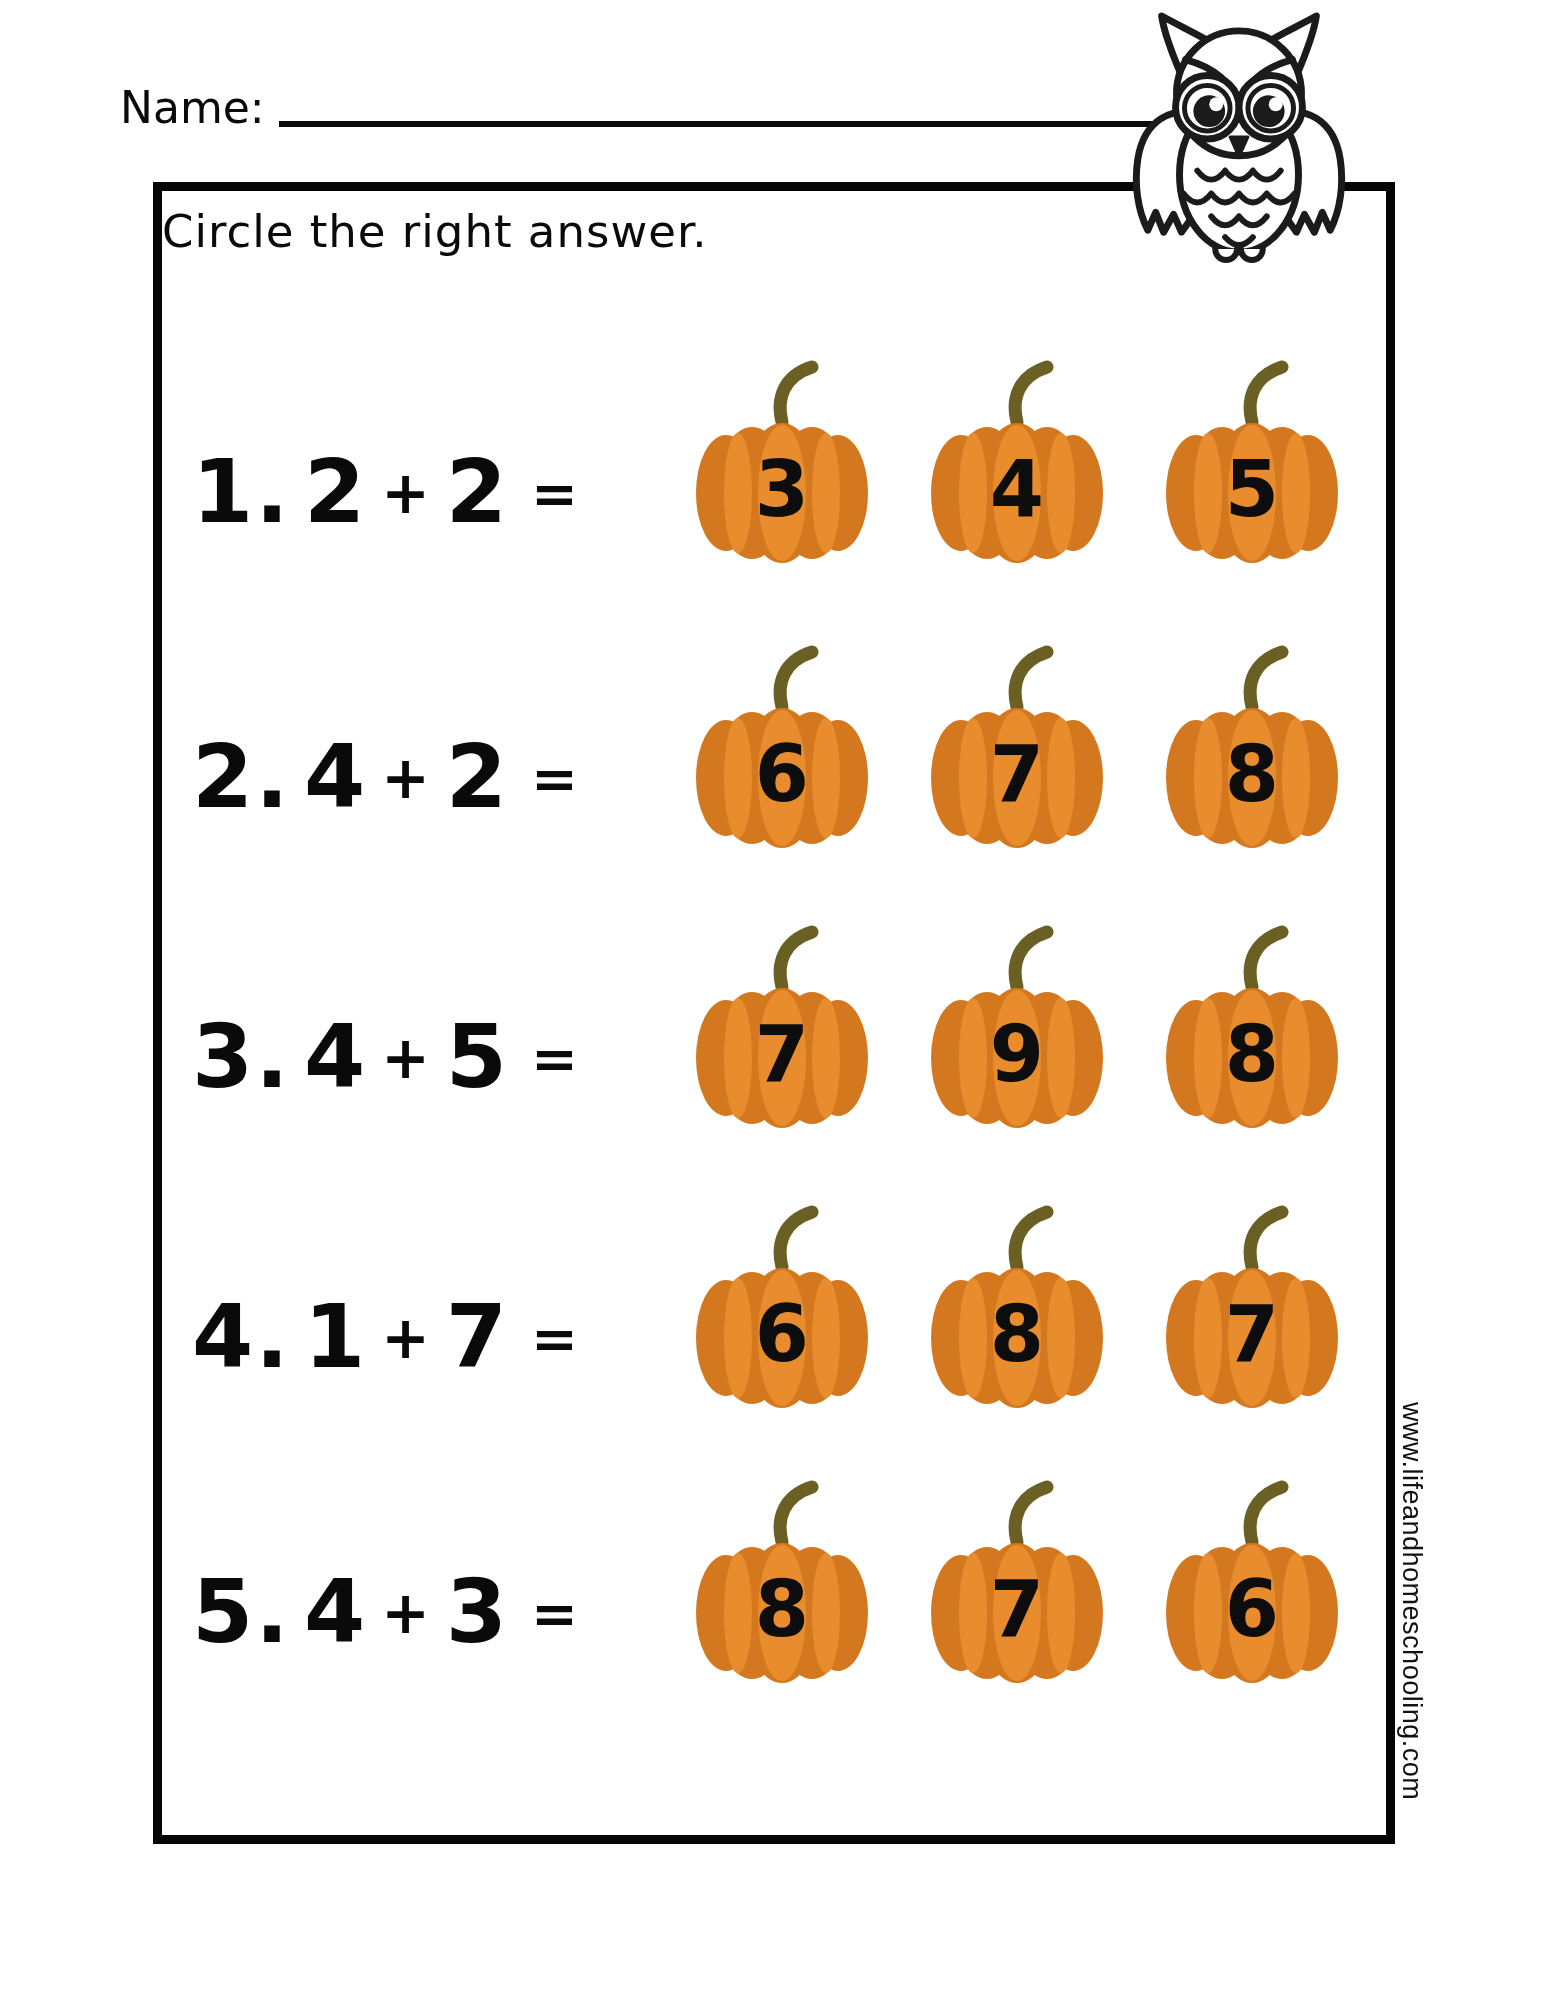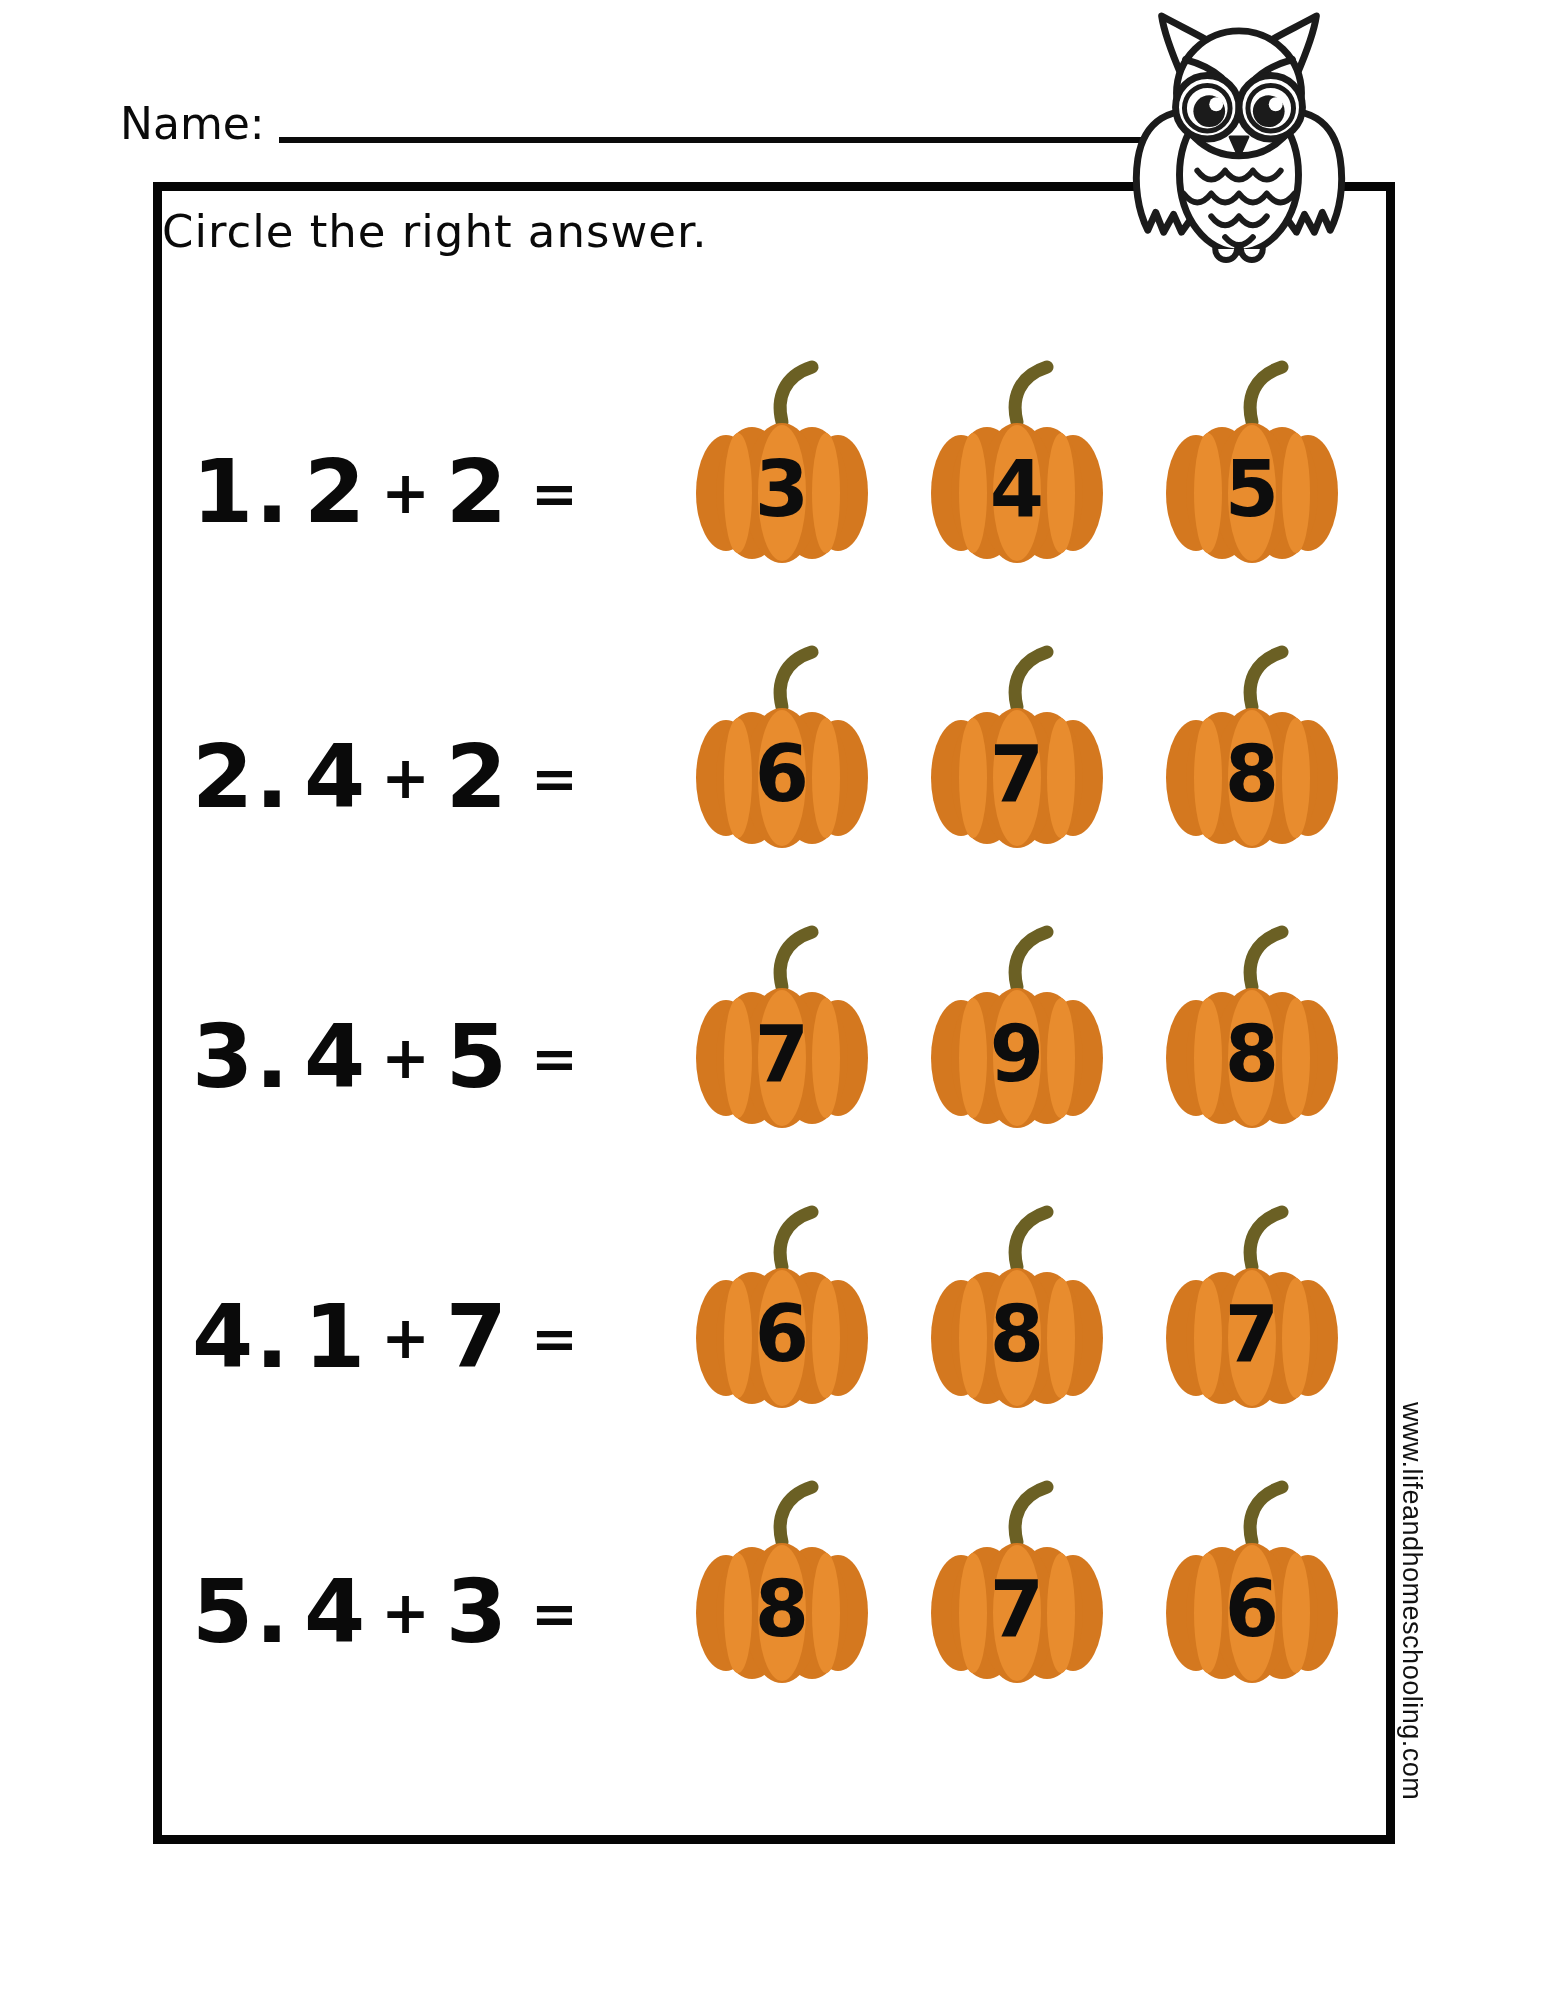--- a/index.html
+++ b/index.html
@@ -1,21 +1,21 @@
 <!DOCTYPE html>
 <html><head>
 <meta charset="utf-8">
 <style>
   html,body{margin:0;padding:0;}
   body{
     width:1545px;height:2000px;position:relative;background:#ffffff;
     font-family:"DejaVu Sans",sans-serif;color:#0a0a0a;overflow:hidden;
   }
   
-  .name-row{position:absolute;top:82px;left:120px;display:flex;align-items:flex-end;z-index:1;margin-top:16px;}
+  .name-row{position:absolute;top:82px;left:120px;display:flex;align-items:flex-end;z-index:1;}
   .name-label{font-size:44px;line-height:1.2;}
   .name-line{width:935px;height:0;border-bottom:6px solid #0a0a0a;margin-left:14px;margin-bottom:8px;}
   
   .frame{
     position:absolute;left:153px;top:182px;width:1224px;height:1644px;
     border:9px solid #050505;background:#ffffff;z-index:0;
   }
   .title{margin-top:14px;text-align:left;font-size:45px;letter-spacing:1px;}
   
   .row{position:absolute;left:0;width:100%;height:230px;display:flex;align-items:center;}

